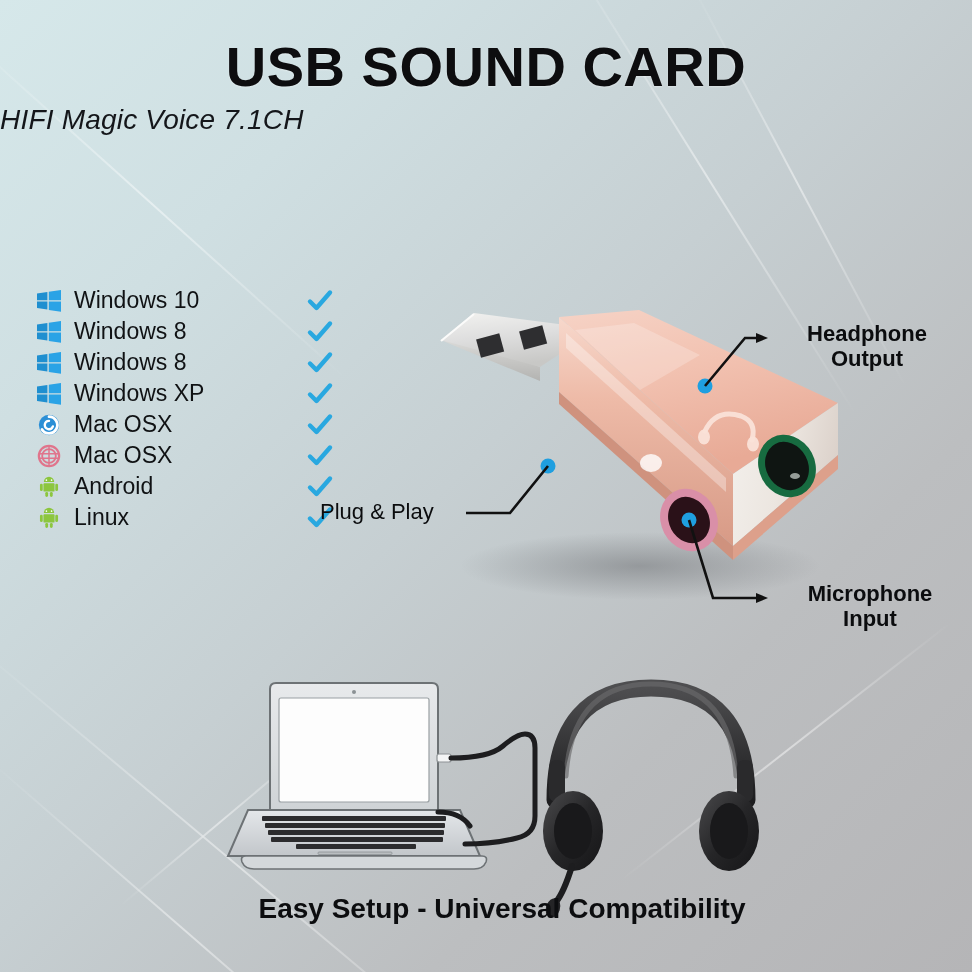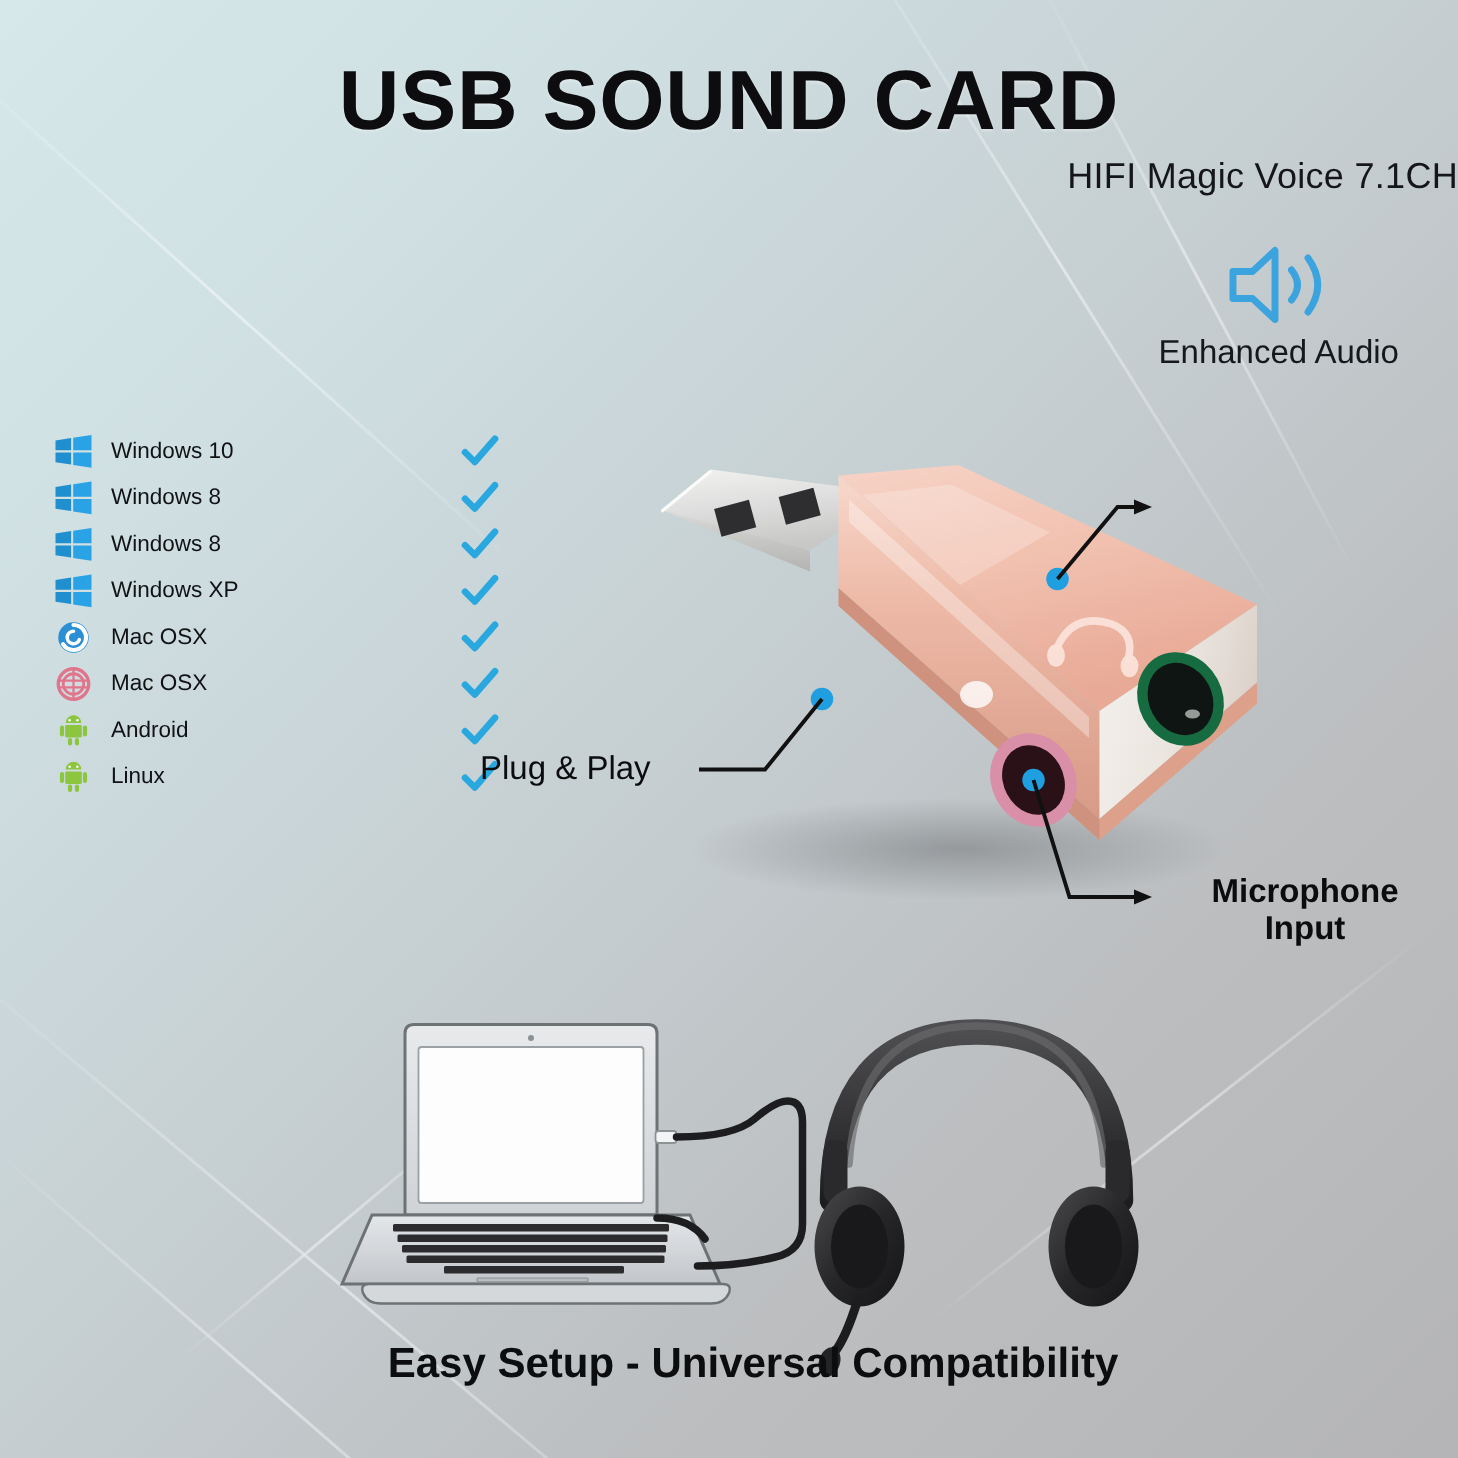--- a/index.html
+++ b/index.html
@@ -15,33 +15,33 @@
   .streaks{position:absolute;inset:0;pointer-events:none;opacity:.55;}
   .streak{position:absolute;background:linear-gradient(to right,rgba(255,255,255,0) 0%,rgba(255,255,255,.85) 50%,rgba(255,255,255,0) 100%);height:1.5px;transform-origin:left center;}
 
   
   .title{
     position:absolute;left:0;right:0;top:34px;text-align:center;
     font-size:56px;font-weight:bold;color:#0d0d0f;letter-spacing:.5px;
     text-shadow:0 1px 2px rgba(255,255,255,.35);
   }
   .subtitle{
-    position:absolute;left:0;right:0;top:104px;text-align:right;
-    font-size:24px;color:#14161a;letter-spacing:.2px;
+    position:absolute;left:0;right:0;top:104px;text-align:left;
+    font-size:28px;color:#14161a;letter-spacing:.2px;font-style:italic;
   }
 
   
   .badge{position:absolute;left:745;top:160px;width:215px;text-align:center;}
   .badge-label{margin-top:2px;font-size:22px;color:#15181c;}
 
   
   .oslist{position:absolute;left:34px;top:285px;width:285px;}
   .osrow{display:flex;align-items:center;height:31px;}
   .osicon{width:30px;height:26px;flex:0 0 30px;display:flex;align-items:center;justify-content:center;}
-  .osname{font-size:15px;color:#101214;margin-left:10px;white-space:nowrap;}
+  .osname{font-size:23px;color:#101214;margin-left:10px;white-space:nowrap;}
   .oscheck{position:absolute;left:272px;width:28px;height:26px;}
 
   
   .callout{position:absolute;font-size:22px;color:#0b0c0e;line-height:1.12;}
   .callout.bold{font-weight:bold;}
   .callout.cent{text-align:center;}
 
   
   .footer{
     position:absolute;left:0;right:0;top:893px;text-align:center;
@@ -61,30 +61,20 @@
     <div class="streak" style="left:690px;top:-20px;width:460px;transform:rotate(62deg);"></div>
     <div class="streak" style="left:-10px;top:760px;width:520px;transform:rotate(41deg);"></div>
     <div class="streak" style="left:-30px;top:640px;width:700px;transform:rotate(40deg);"></div>
     <div class="streak" style="left:620px;top:880px;width:420px;transform:rotate(-38deg);"></div>
     <div class="streak" style="left:120px;top:905px;width:260px;transform:rotate(-40deg);"></div>
   </div>
 
   <div class="title">USB SOUND CARD</div>
   <div class="subtitle">HIFI Magic Voice 7.1CH</div>
 
-  <div class="badge" style="left:745px;">
-    <span>
-      <svg width="74" height="60" viewBox="0 0 74 60" style="margin:0 auto;">
-        <path d="M6 21 H19 L34 7 V53 L19 39 H6 Z" fill="none" stroke="#3ba3dd" stroke-width="4.6" stroke-linejoin="round" stroke-linecap="round"></path>
-        <path d="M45 20 Q53 30 45 40" fill="none" stroke="#3ba3dd" stroke-width="4.6" stroke-linecap="round"></path>
-        <path d="M56 12 Q69 30 56 48" fill="none" stroke="#3ba3dd" stroke-width="4.6" stroke-linecap="round"></path>
-      </svg>
-    </span>
-    <div class="badge-label">Enhanced Audio</div>
-  </div>
 
   <div class="oslist" id="oslist">
       <div class="osrow" style="position: relative;">
         <span class="osicon">
           <svg width="26" height="24" viewBox="0 0 26 24">
             <path d="M1 4.6 L11.4 3.0 V11.2 H1 Z" fill="#1f8fd0"></path>
             <path d="M12.8 2.8 L25 1 V11.2 H12.8 Z" fill="#2aa3e6"></path>
             <path d="M1 12.6 H11.4 V20.6 L1 19.1 Z" fill="#1f8fd0"></path>
             <path d="M12.8 12.6 H25 V22.8 L12.8 21.0 Z" fill="#2aa3e6"></path>
           </svg>
@@ -306,20 +296,24 @@
     <path d="M756 333 L768 338 L756 343 Z" fill="#111"></path>
 
     <circle cx="548" cy="466" r="7.5" fill="#1f9fe0"></circle>
     <path d="M548 466 L510 513 L466 513" stroke="#111" stroke-width="2.6" fill="none"></path>
 
     <circle cx="689" cy="520" r="7.5" fill="#1f9fe0"></circle>
     <path d="M689 520 L713 598 L758 598" stroke="#111" stroke-width="2.6" fill="none"></path>
     <path d="M756 593 L768 598 L756 603 Z" fill="#111"></path>
   </svg>
 
+  <div class="callout bold cent" style="left:772px;top:322px;width:190px;">
+    <div>Headphone</div>
+    <div>Output</div>
+  </div>
 
   <div class="callout" style="left:320px;top:500px;width:180px;">Plug &amp; Play</div>
 
   <div class="callout bold cent" style="left:772px;top:582px;width:196px;">
     <div>Microphone</div>
     <div>Input</div>
   </div>
 
   <svg class="scene" viewBox="0 0 972 972">
     <defs>

